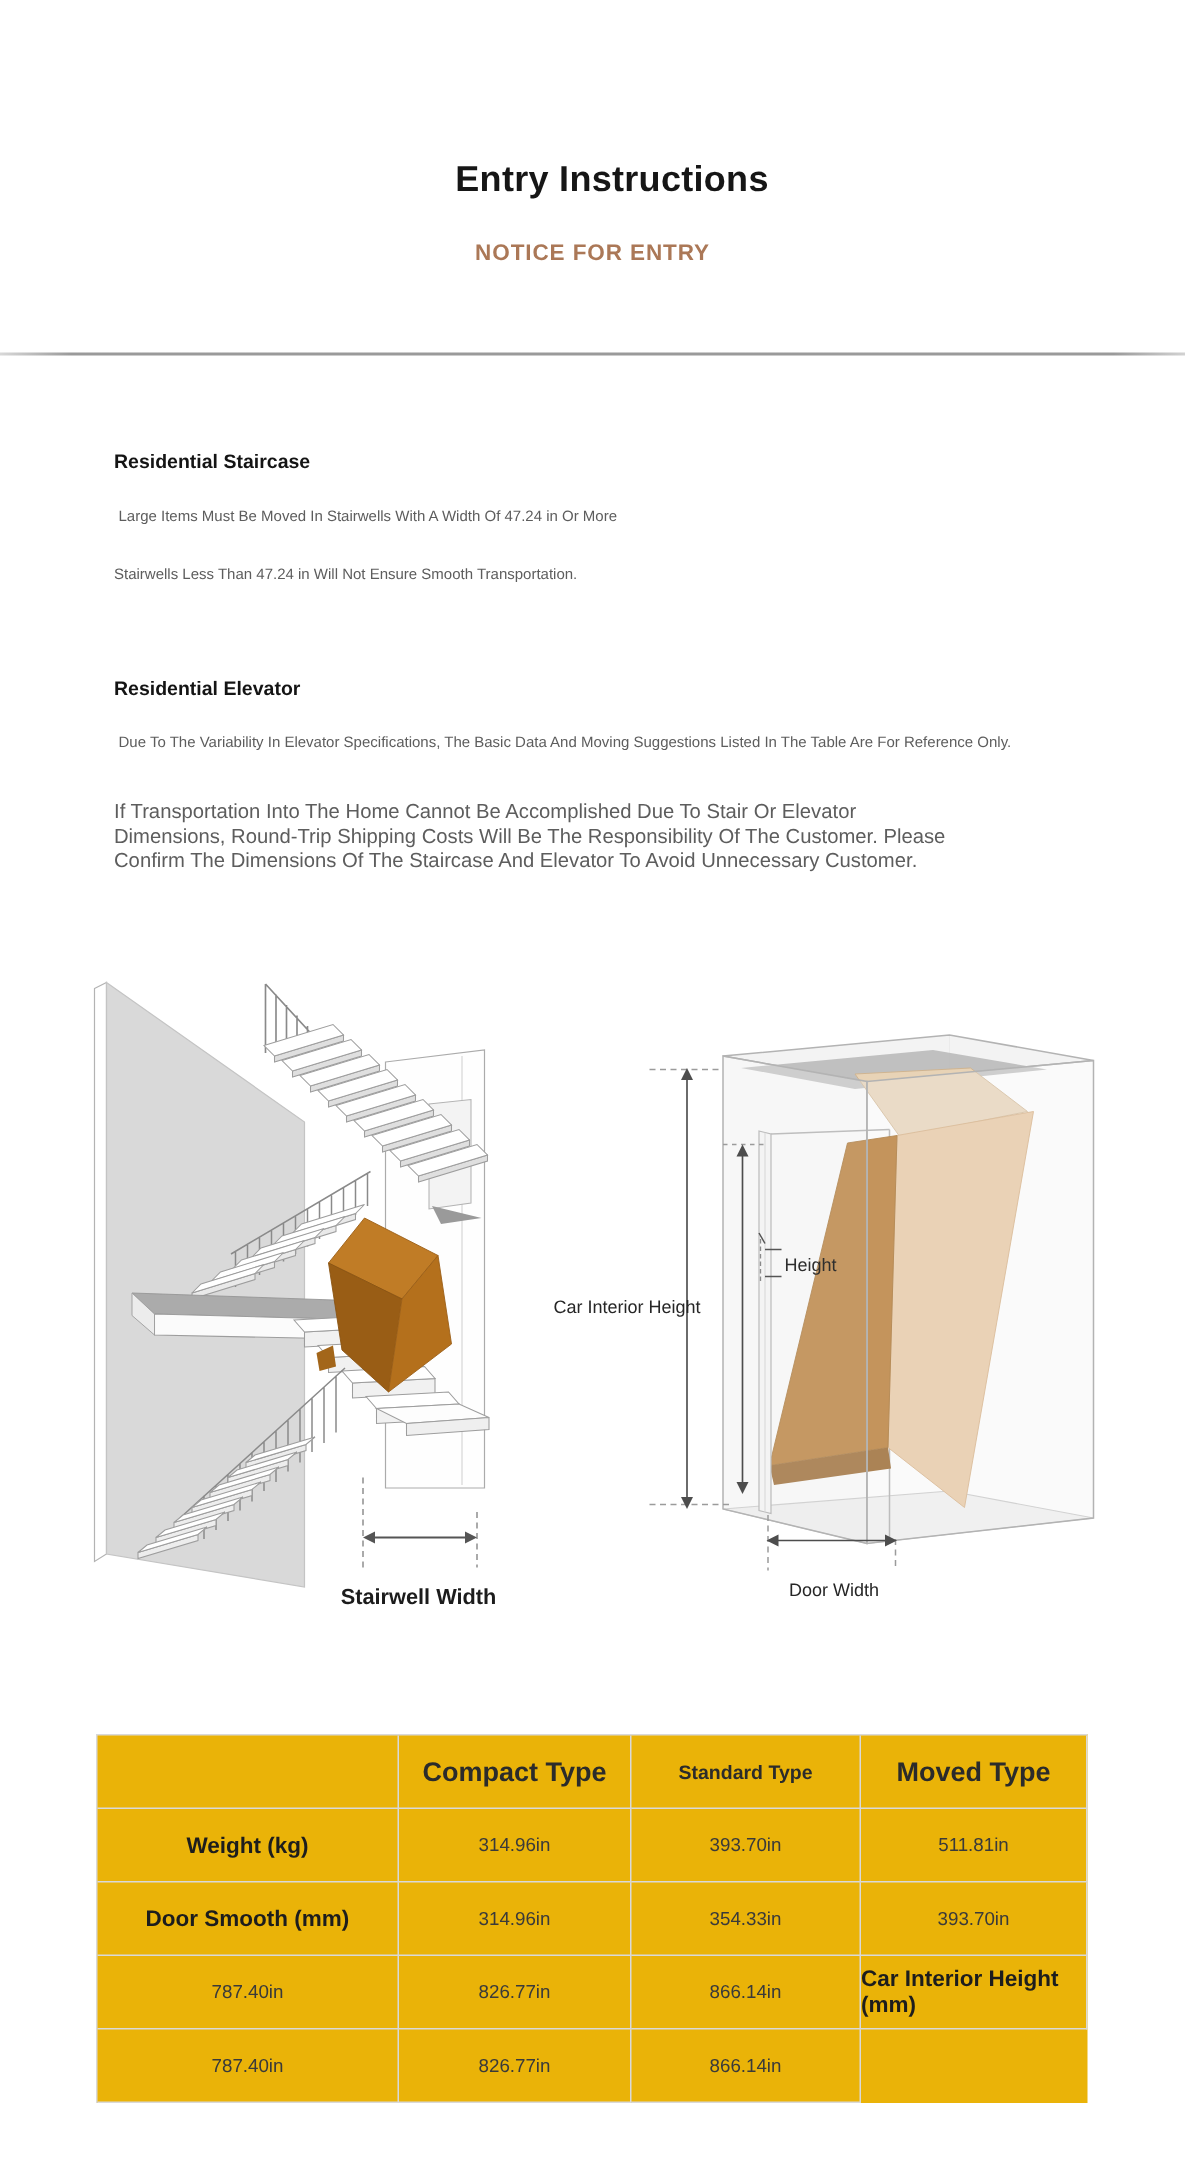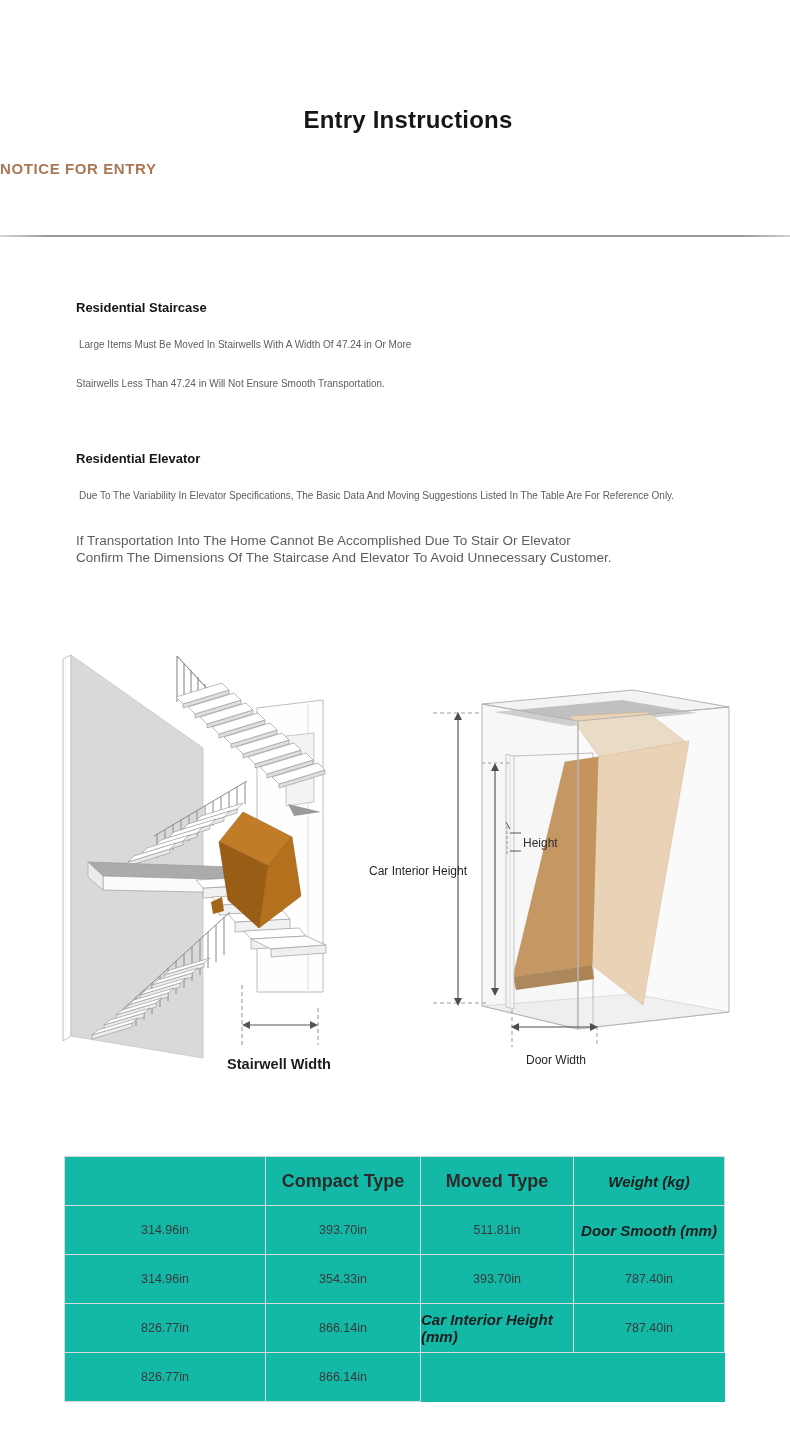--- a/index.html
+++ b/index.html
@@ -1,41 +1,41 @@
 <!DOCTYPE html>
 <html><head>
 <meta charset="utf-8">
 <style>
   html,body{margin:0;padding:0;background:#ffffff;}
   #page{position:relative;width:790px;height:1439px;background:#ffffff;overflow:hidden;
         font-family:"Liberation Sans", sans-serif;color:#1a1a1a;}
 
   .title{position:absolute;left:0;top:106px;width:790px;text-align:center;
          font-size:24px;font-weight:700;color:#161616;letter-spacing:.2px;padding-left:13px;}
-  .subtitle{position:absolute;left:0;top:160px;width:790px;text-align:left;
+  .subtitle{position:absolute;left:0;top:160px;width:790px;text-align:center;
             font-size:15px;font-weight:700;color:#ab7857;letter-spacing:.6px;}
   .divider{position:absolute;left:0;top:235px;width:790px;height:2px;
            background:linear-gradient(90deg,#d8d8d8 0%,#9a9a9a 6%,#9a9a9a 94%,#d2d2d2 100%);}
 
   .sec-heading{position:absolute;left:76px;font-size:13px;font-weight:700;color:#141414;}
   .body-line{position:absolute;left:76px;font-size:10px;font-weight:400;color:#5d5d5d;white-space:nowrap;}
   .indent{padding-left:3px;}
   .clip{width:711px;overflow:hidden;}
   .para{position:absolute;left:76px;top:533px;font-size:13.5px;font-weight:400;color:#5d5d5d;line-height:16.5px;}
 
   .diagram{position:absolute;}
 
   .spec-table{position:absolute;left:64px;top:1156px;display:grid;
               grid-template-columns:201px 155px 153px 151px;
-              border-top:1px solid #d9d9d9;border-left:1px solid #d9d9d9;background:#14b8a6;}
+              border-top:1px solid #d9d9d9;border-left:1px solid #d9d9d9;background:#eab308;}
   .cell{height:49px;border-right:1px solid #d9d9d9;border-bottom:1px solid #d9d9d9;
         display:flex;align-items:center;justify-content:center;box-sizing:border-box;}
   .hdr-lg{font-size:18px;font-weight:700;color:#2b2b2b;}
   .hdr-sm{font-size:13px;font-weight:700;color:#2b2b2b;}
-  .row-label{font-size:15px;font-weight:700;color:#1d1d1d;font-style:italic;}
+  .row-label{font-size:15px;font-weight:700;color:#1d1d1d;}
   .val{font-size:12.5px;font-weight:400;color:#3a3a3a;}
 
   svg .dim-text{font-family:"Liberation Sans",sans-serif;}
 </style>
 </head>
 <body>
 
 <div id="page">
 
   <div class="title">Entry Instructions</div>
@@ -43,20 +43,21 @@
   <div class="divider"></div>
 
   <div class="sec-heading" style="top:300px;">Residential Staircase</div>
   <div class="body-line indent" style="top:339px;">Large Items Must Be Moved In Stairwells With A Width Of 47.24 in Or More</div>
   <div class="body-line" style="top:378px;">Stairwells Less Than 47.24 in Will Not Ensure Smooth Transportation.</div>
 
   <div class="sec-heading" style="top:451px;">Residential Elevator</div>
   <div class="body-line indent clip" style="top:490px;">Due To The Variability In Elevator Specifications, The Basic Data And Moving Suggestions Listed In The Table Are For Reference Only.</div>
   <div class="para">
     <div>If Transportation Into The Home Cannot Be Accomplished Due To Stair Or Elevator</div>
+    <div>Dimensions, Round-Trip Shipping Costs Will Be The Responsibility Of The Customer. Please</div>
     <div>Confirm The Dimensions Of The Staircase And Elevator To Avoid Unnecessary Customer.</div>
   </div>
 
   <svg class="diagram" style="left:50px;top:640px;" width="290" height="440" viewBox="0 0 290 440">
 
     <polygon points="13,19 21,15 21,396 13,401" fill="#ffffff" stroke="#b3b3b3" stroke-width="0.8"></polygon>
     <polygon points="21,15 153,108 153,418 21,396" fill="#d9d9d9" stroke="#c4c4c4" stroke-width="0.8"></polygon>
 
     <polygon points="207,68 273,60 273,352 207,352" fill="#fefefe" stroke="#ababab" stroke-width="0.8"></polygon>
     <path d="M258,64 V350" stroke="#d0d0d0" stroke-width="0.7" fill="none"></path>
@@ -193,20 +194,21 @@
     <path d="M152,360 V397 M237,376 V397" stroke="#9b9b9b" stroke-width="1" stroke-dasharray="4,3" fill="none"></path>
     <path d="M158,377 H231" stroke="#4d4d4d" stroke-width="1.1" fill="none"></path>
     <polygon points="151,377 159,373 159,381" fill="#4d4d4d"></polygon>
     <polygon points="238,377 230,373 230,381" fill="#4d4d4d"></polygon>
     <text class="dim-text" x="196" y="414" text-anchor="middle" font-size="12" fill="#262626">Door Width</text>
   </svg>
 
   <div class="spec-table">
     <div class="cell"></div>
     <div class="cell hdr-lg">Compact Type</div>
+    <div class="cell hdr-sm">Standard Type</div>
     <div class="cell hdr-lg">Moved Type</div>
 
     <div class="cell row-label">Weight (kg)</div>
     <div class="cell val">314.96in</div>
     <div class="cell val">393.70in</div>
     <div class="cell val">511.81in</div>
 
     <div class="cell row-label">Door Smooth (mm)</div>
     <div class="cell val">314.96in</div>
     <div class="cell val">354.33in</div>

